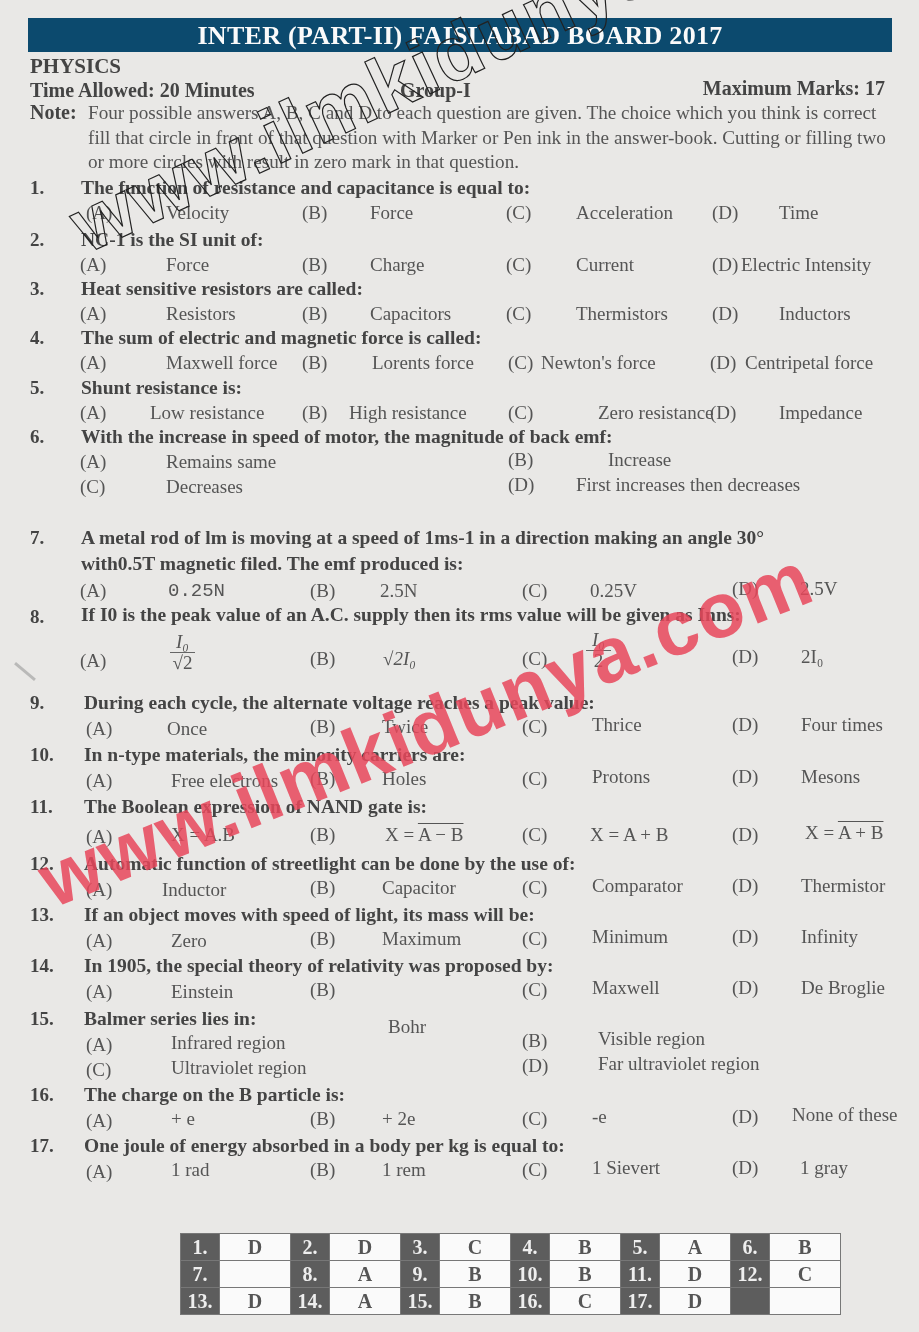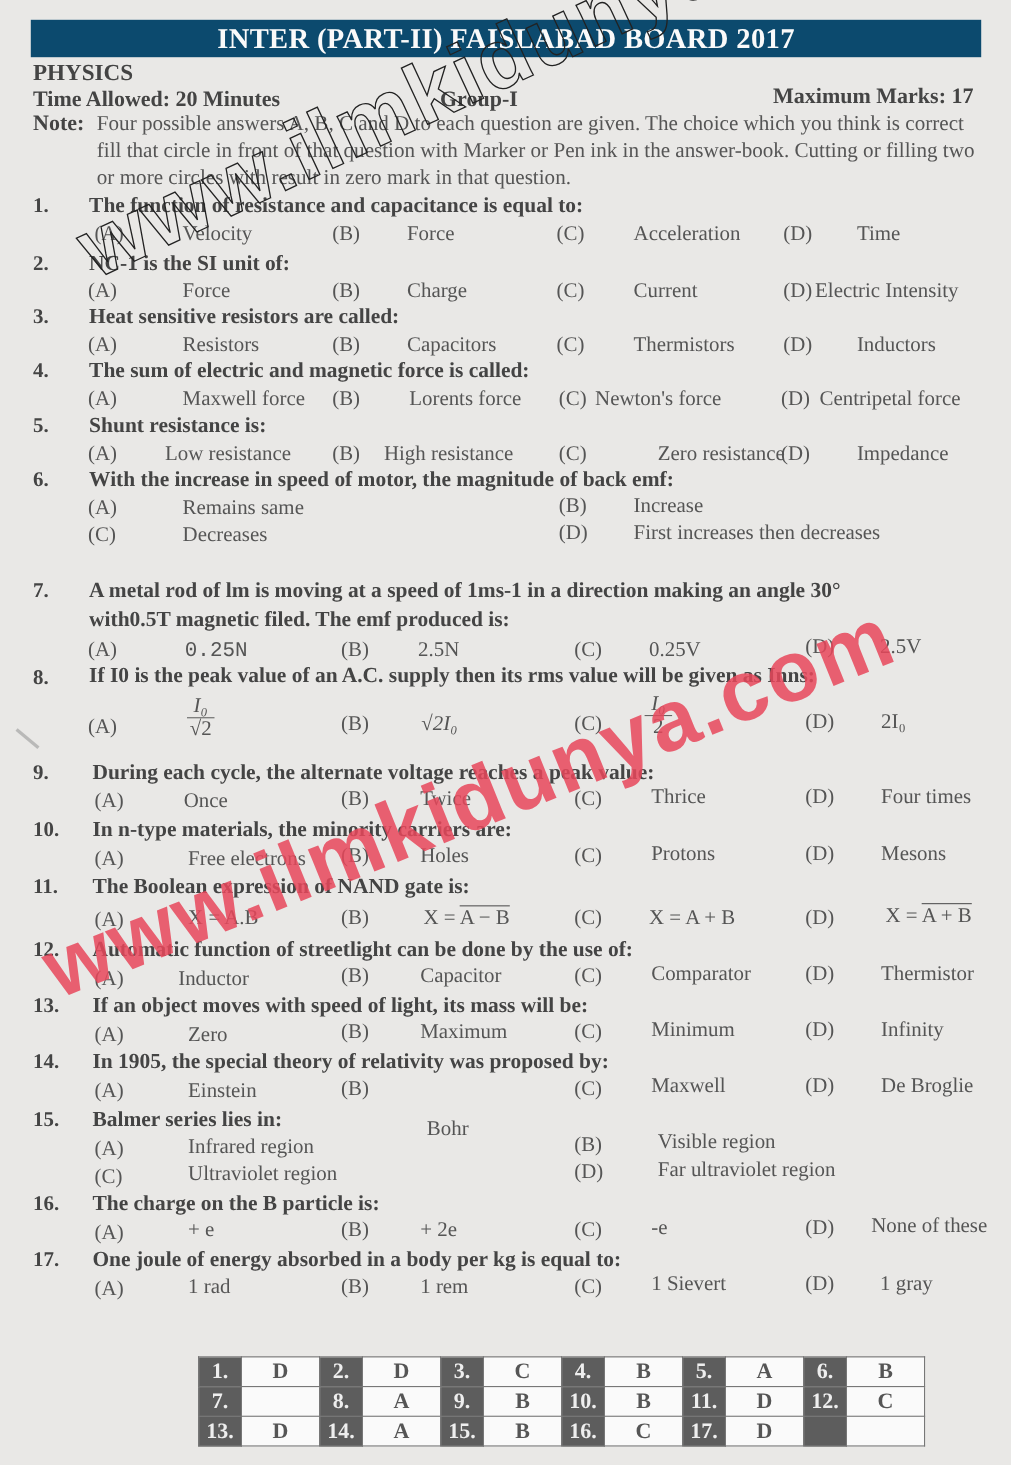--- a/index.html
+++ b/index.html
@@ -126,21 +126,21 @@
     <span class="opt" style="left:710px; top:25px;">(D)</span>
     <span class="opt" style="left:779px; top:25px;">Impedance</span>
   </div>
 
   <div class="q" style="top:426px;">
     <span class="qnum">6.</span>
     <span class="qtext">With the increase in speed of motor, the magnitude of back emf:</span>
     <span class="opt" style="left:80px; top:25px;">(A)</span>
     <span class="opt" style="left:166px; top:25px;">Remains same</span>
     <span class="opt" style="left:508px; top:23px;">(B)</span>
-    <span class="opt" style="left:576px; top:23px;">Increase</span>
+    <span class="opt" style="left:608px; top:23px;">Increase</span>
     <span class="opt" style="left:80px; top:50px;">(C)</span>
     <span class="opt" style="left:166px; top:50px;">Decreases</span>
     <span class="opt" style="left:508px; top:48px;">(D)</span>
     <span class="opt" style="left:576px; top:48px;">First increases then decreases</span>
   </div>
 
   <div class="q" style="top:527px;">
     <span class="qnum">7.</span>
     <span class="qtext">A metal rod of lm is moving at a speed of 1ms-1 in a direction making an angle 30°</span>
     <span class="qtext" style="top:26px;">with0.5T magnetic filed. The emf produced is:</span>

